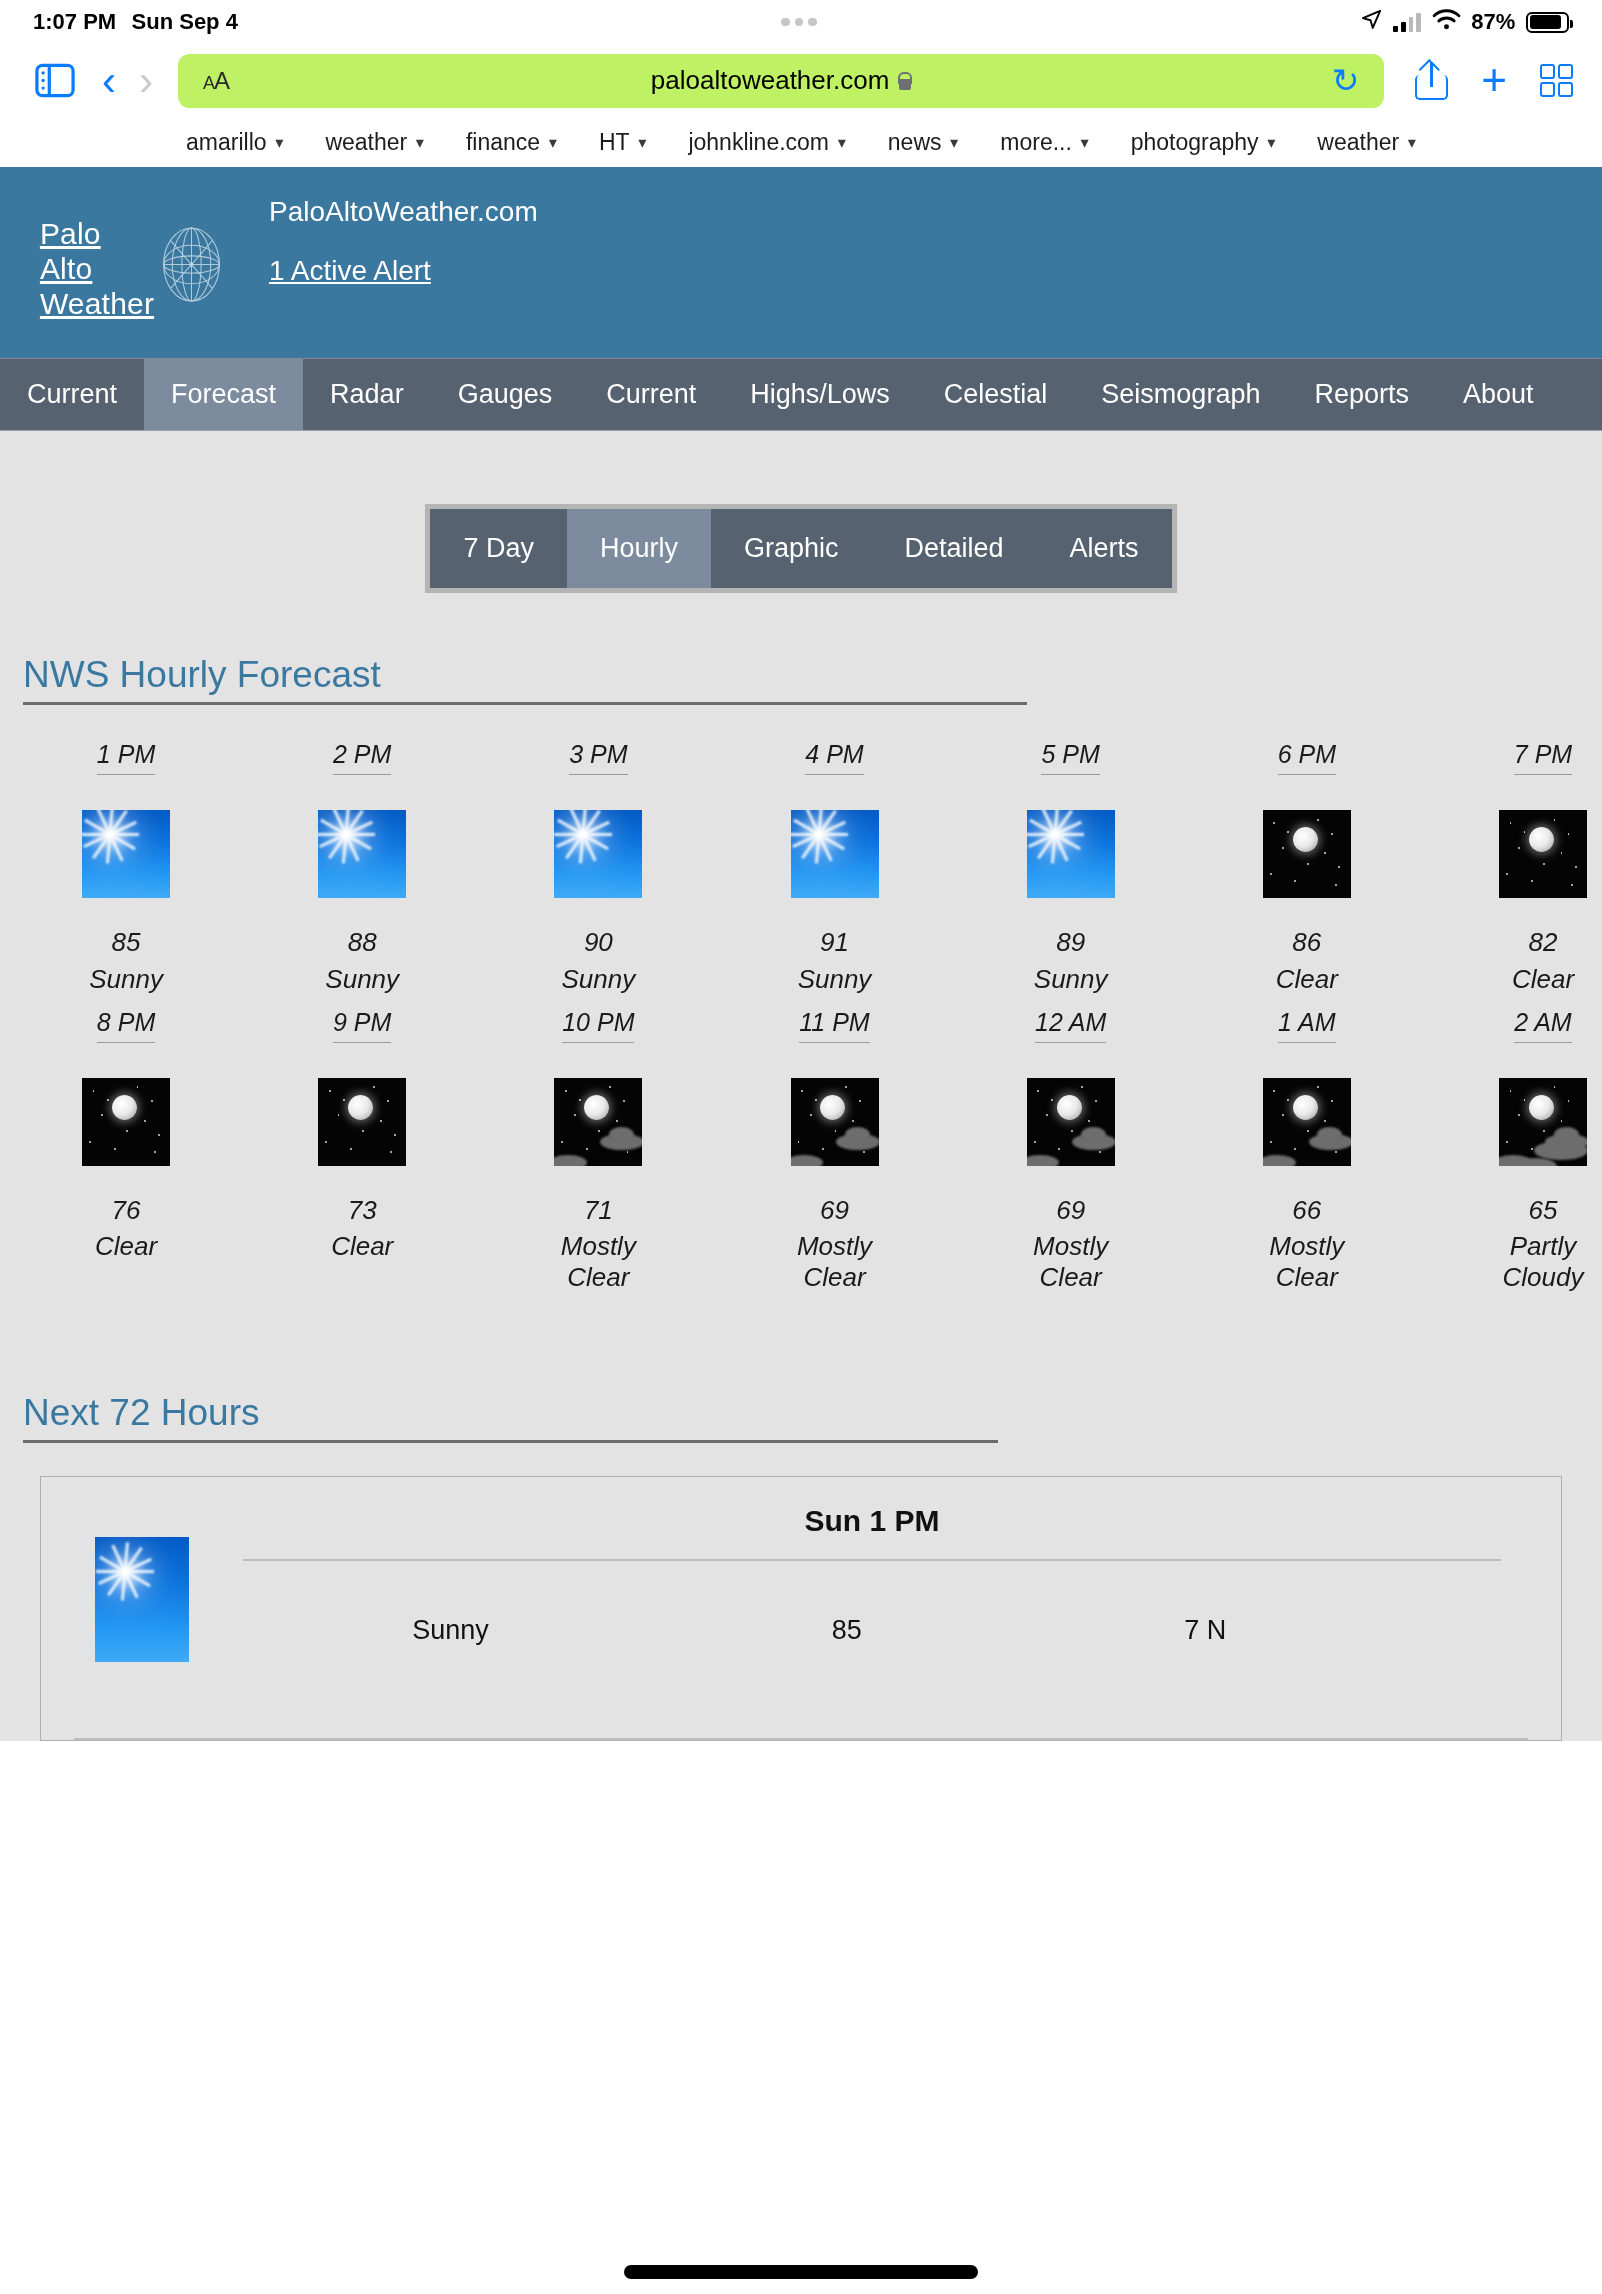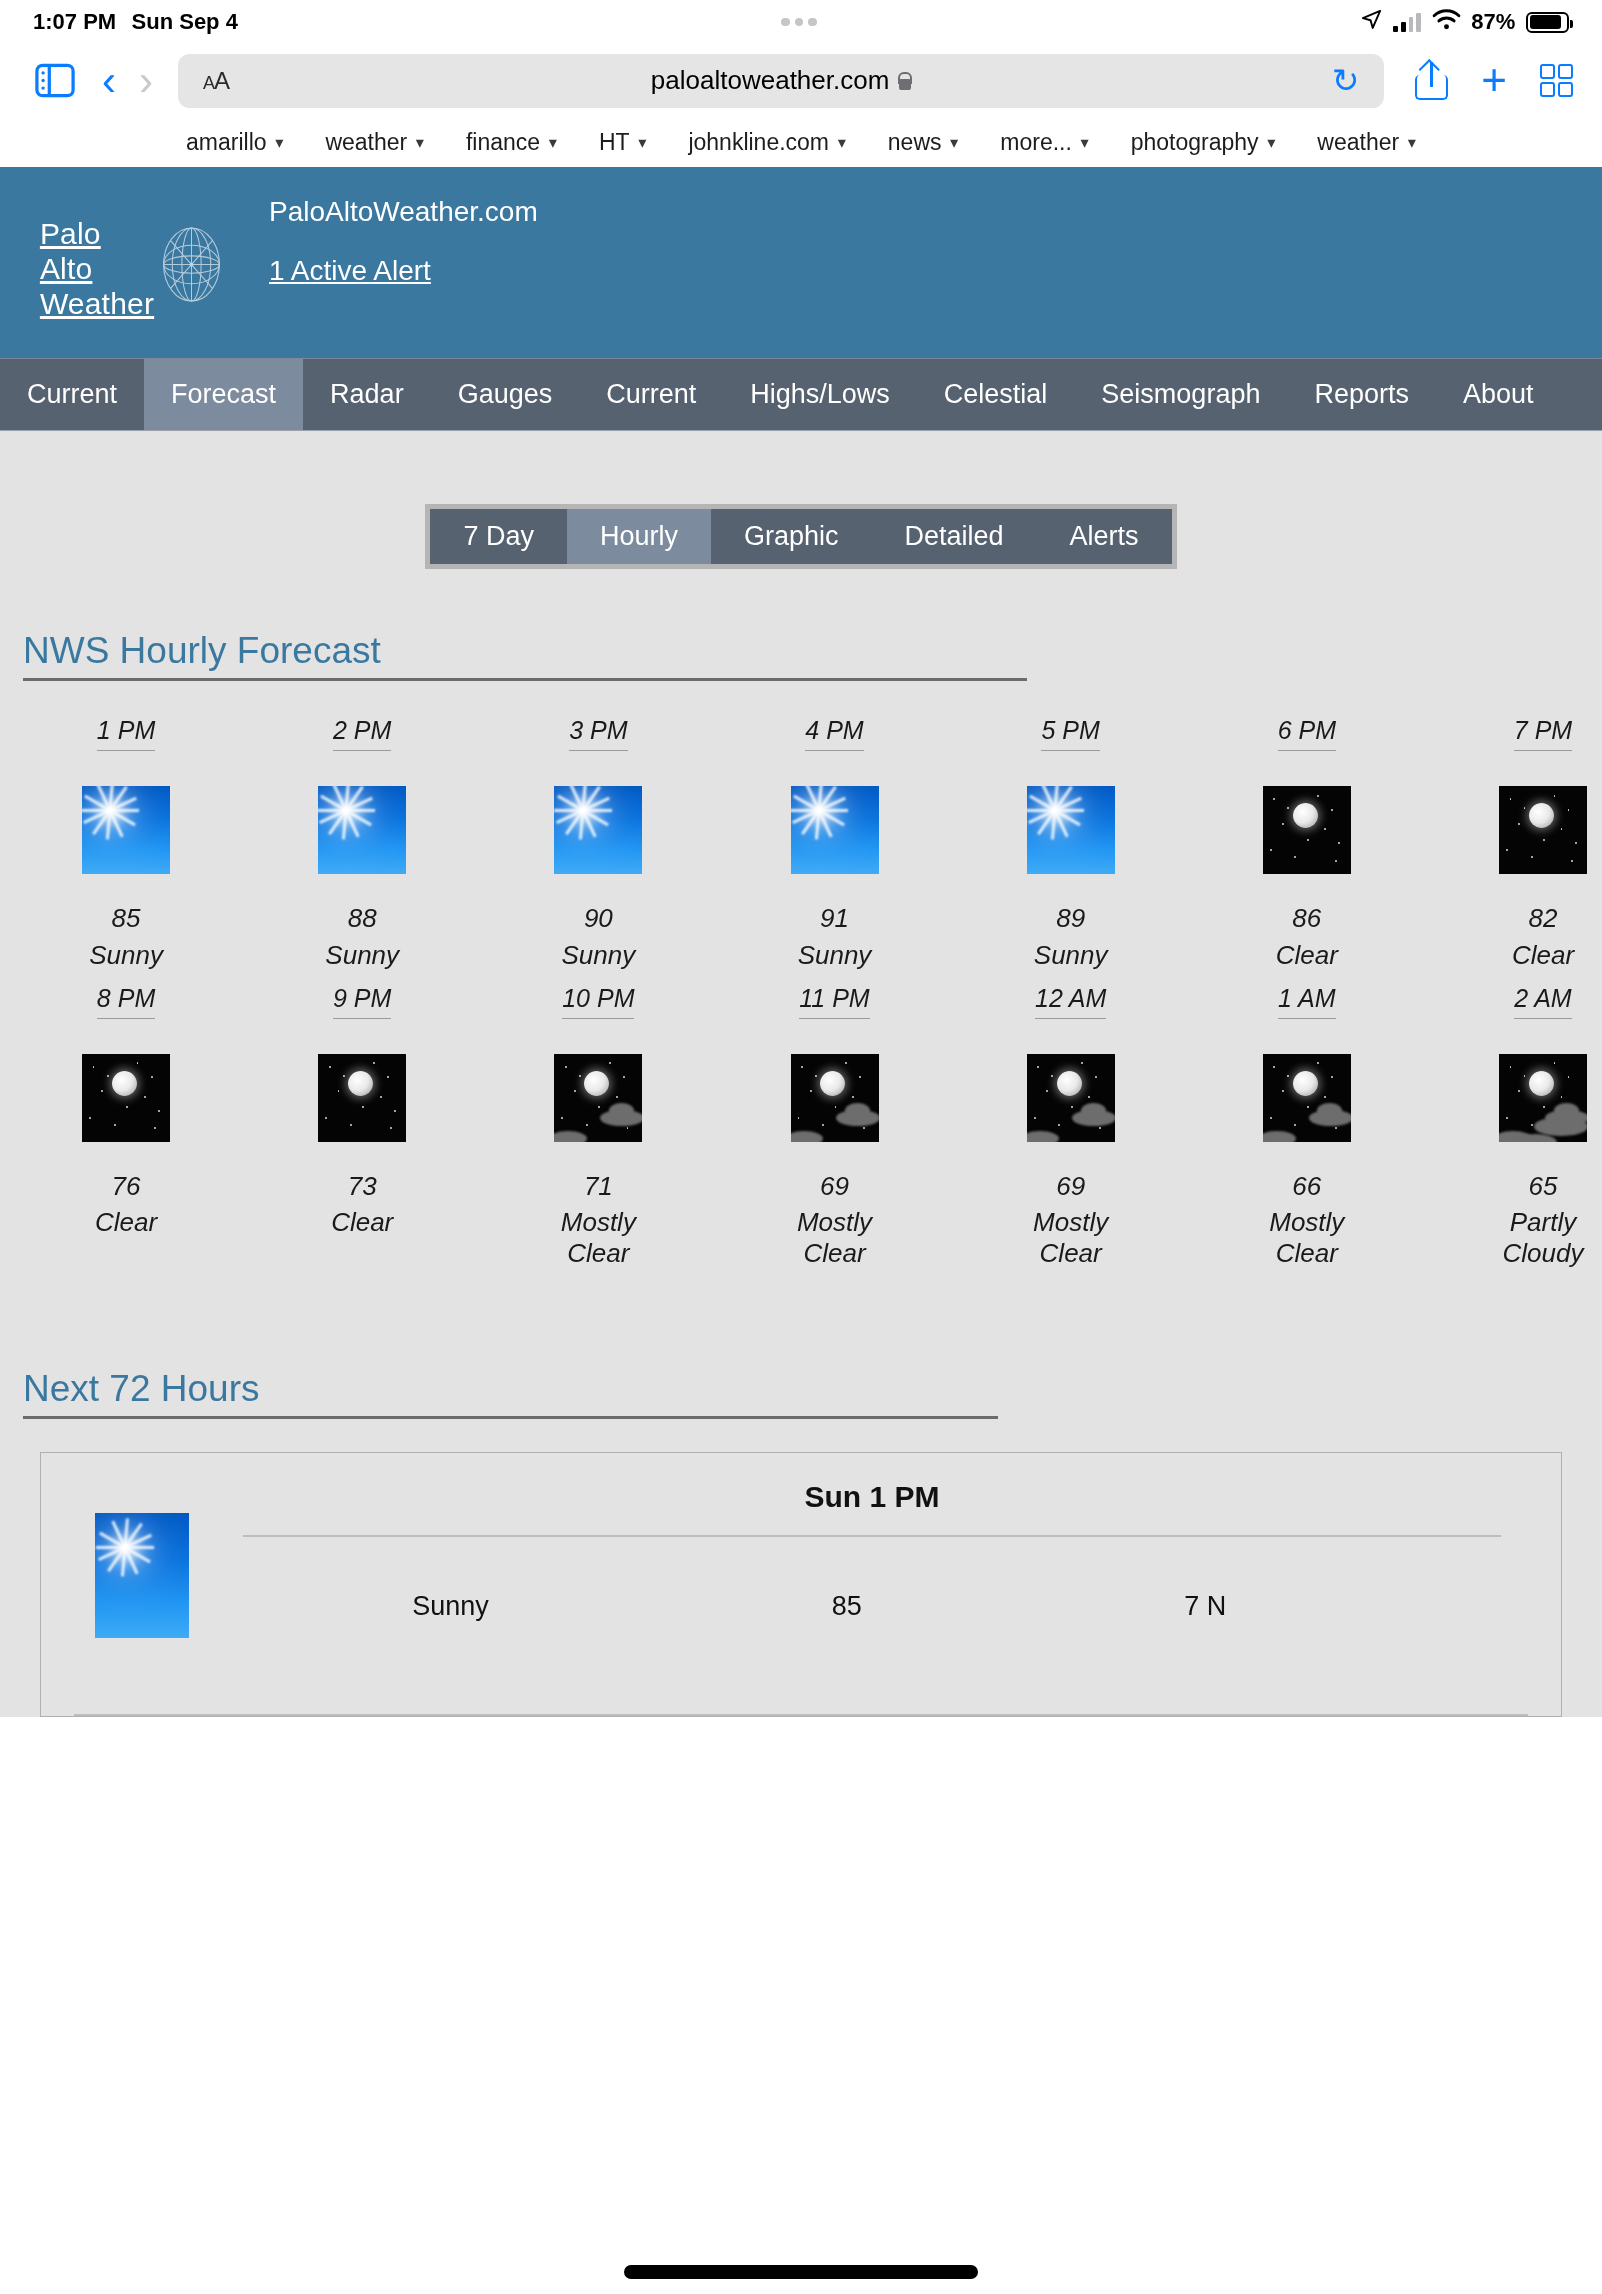--- a/index.html
+++ b/index.html
@@ -43,21 +43,21 @@
   .safari-bar {
     height: 73px; display: flex; align-items: center; gap: 0;
     padding: 0 29px; background: #fff;
   }
   .ic-btn { color:#0a7cff; display:flex; align-items:center; justify-content:center; }
   .sidebar-ic { width: 52px; }
   .nav-arrows { display:flex; gap: 23px; margin-left: 21px; margin-right: 25px; }
   .arrow { font-size: 42px; line-height: 1; font-weight: 300; color:#0a7cff; }
   .arrow.dim { color:#c9c9ce; }
   .urlbar {
-    flex: 1; height: 54px; background:#e5e5e5; border-radius: 11.5px;
+    flex: 1; height: 54px; background:#bef264; border-radius: 11.5px;
     display:flex; align-items:center; padding: 12px 25px; position: relative;
   }
   .aa { font-size: 24px; color:#2b2b2b; letter-spacing:-1px; }
   .aa span:first-child{ font-size:18px; }
   .url-text {
     position:absolute; left:0; right:0; text-align:center;
     font-size: 26px; color:#000;
   }
   .lock { display:inline-block; width:12.5px; height:10.6px; background:#6e6e73; border-radius:1.9px;
           position:relative; margin-left:9.6px; vertical-align: -1px;}
@@ -101,21 +101,21 @@
   
   .navbar { background:#566270; display:flex; align-items:stretch; height:73px;
             border-top:1.9px solid #7f8894; border-bottom:1.9px solid #9aa1ab; }
   .nav-item { display:flex; align-items:center; padding: 0 27px; color:#fff; font-size: 27px; }
   .nav-item.active { background:#7c8b9d; }
 
   
   .content { background:#e3e3e3; padding-top: 73px; }
   .segwrap { display:flex; justify-content:center; }
   .seg { display:flex; background:#566270; border:5.8px solid #b5b5b5; }
-  .seg-item { padding: 12px 33px; color:#fff; font-size:27px; }
+  .seg-item { padding: 24px 33px; color:#fff; font-size:27px; }
   .seg-item.active { background:#7c8b9d; }
 
   
   .section-title { margin: 61px 23px 0 23px; }
   .section-title h2 { color:#3a78a0; font-size: 37px; font-weight: normal; padding-bottom: 5.8px;}
   .section-title .rule { height: 2.9px; background:#6b6b6b; width: 1004px; }
   .section-title.wide .rule { width: 975px; }
 
   
   .hourly { padding: 35px 0 25px 0; }

